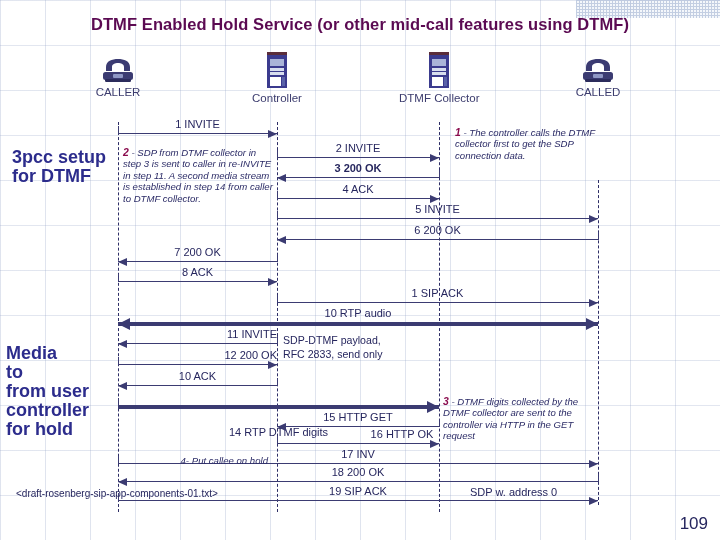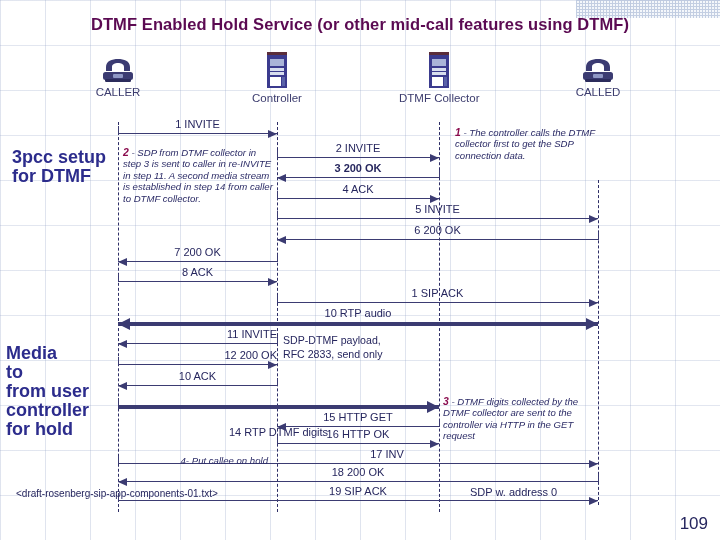--- a/index.html
+++ b/index.html
@@ -204,25 +204,25 @@
       <div class="ah rb" style="left: 427px; top: 401px;"></div>
       <div class="tick" style="left: 118px; top: 398px;"></div>
       <div class="mlabel" style="left: 118px; width: 321px; top: 410px; margin-top: 16px;">14  RTP DTMF digits</div>
       <div class="msg" style="left: 277px; top: 426px; width: 162px;"></div>
       <div class="ah l" style="left: 277px; top: 422.5px;"></div>
       <div class="tick" style="left: 439px; top: 419px;"></div>
       <div class="mlabel" style="left: 277px; width: 162px; top: 411px;">15  HTTP GET</div>
       <div class="msg" style="left: 277px; top: 443px; width: 162px;"></div>
       <div class="ah r" style="left: 430px; top: 439.5px;"></div>
       <div class="tick" style="left: 277px; top: 436px;"></div>
-      <div class="mlabel" style="left: 277px; width: 162px; top: 428px;">16  HTTP OK</div>
+      <div class="mlabel" style="left: 277px; width: 162px; top: 428px; padding-left: 44px;">16  HTTP OK</div>
       <div class="msg" style="left: 118px; top: 463px; width: 480px;"></div>
       <div class="ah r" style="left: 589px; top: 459.5px;"></div>
       <div class="tick" style="left: 118px; top: 456px;"></div>
-      <div class="mlabel" style="left: 118px; width: 480px; top: 448px; margin-left: 29px;">17 INV</div>
+      <div class="mlabel" style="left: 118px; width: 480px; top: 448px;">17 INV</div>
       <div class="msg" style="left: 118px; top: 481px; width: 480px;"></div>
       <div class="ah l" style="left: 118px; top: 477.5px;"></div>
       <div class="tick" style="left: 598px; top: 474px;"></div>
       <div class="mlabel" style="left: 118px; width: 480px; top: 466px;">18 200 OK</div>
       <div class="msg" style="left: 118px; top: 500px; width: 480px;"></div>
       <div class="ah r" style="left: 589px; top: 496.5px;"></div>
       <div class="tick" style="left: 118px; top: 493px;"></div>
       <div class="mlabel" style="left: 118px; width: 480px; top: 485px;">19 SIP ACK</div>
     </div>
 

